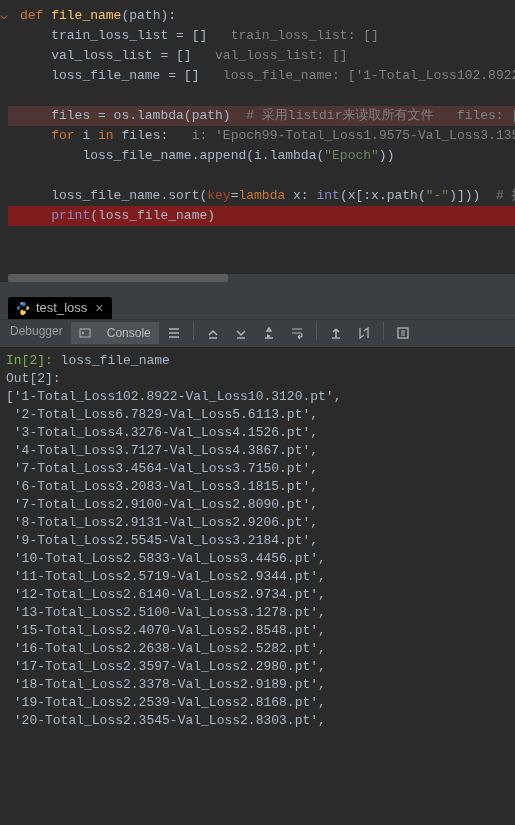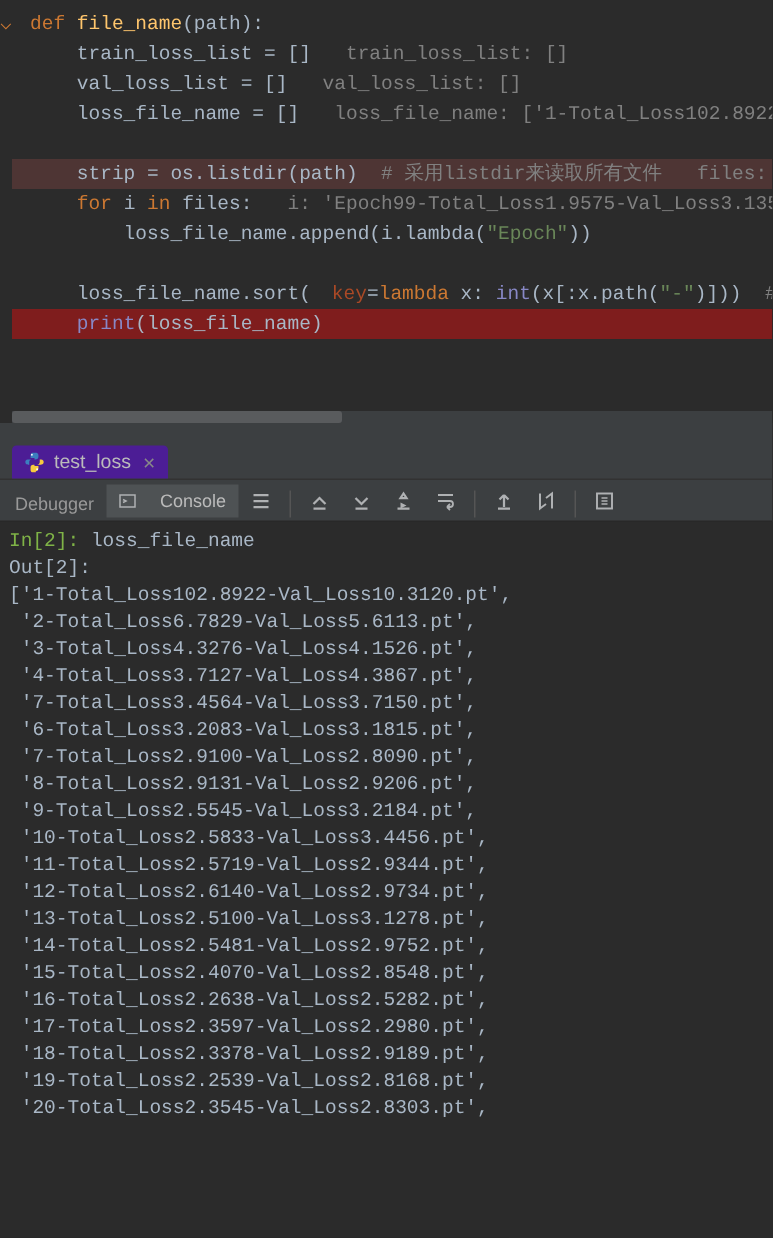--- a/index.html
+++ b/index.html
@@ -23,21 +23,21 @@
       overflow: hidden;
       position: relative;
     }
     .code-line {
       white-space: pre;
       line-height: 20px;
       padding-left: 12px;
     }
     .kw { color: #cc7832; }
     .def-name { color: #ffc66d; }
-    .param { color: #a9b7c6; margin-left: 14px; }
+    .param { color: #a9b7c6; }
     .punct { color: #a9b7c6; }
     .str { color: #6a8759; }
     .comment { color: #808080; }
     .builtin { color: #8888c6; }
     .selected-line {
       background: #7f1d1d;
       display: block;
     }
     .error-underline {
       background: #4e3534;
@@ -56,21 +56,21 @@
       background: #3c3f41;
       display: flex;
       align-items: center;
       padding: 4px 8px 0 8px;
       height: 28px;
       border-bottom: 1px solid #323232;
     }
     .tab {
       display: flex;
       align-items: center;
-      background: #4c1d95;
+      background: #000000;
       padding: 3px 8px;
       border-radius: 3px 3px 0 0;
       color: #bbbbbb;
       font-size: 13px;
       font-family: Arial, sans-serif;
     }
     .py-icon {
       width: 14px;
       height: 14px;
       margin-right: 6px;
@@ -78,21 +78,21 @@
     }
     .tab-close {
       margin-left: 8px;
       color: #888;
       cursor: pointer;
       font-size: 14px;
     }
     .toolbar {
       background: #3c3f41;
       display: flex;
-      align-items: flex-end;
+      align-items: flex-start;
       padding: 2px 4px;
       gap: 2px;
       height: 28px;
       border-bottom: 1px solid #282828;
     }
     .tool-label {
       color: #999;
       font-size: 12px;
       font-family: Arial, sans-serif;
       padding: 2px 6px;
@@ -157,21 +157,21 @@
   </style>
 </head>
 <body>
 
 <div class="editor-pane">
   <div class="code-line"><span class="gutter-mark">⌵</span><span class="kw">def</span><span class="def-name"> file_name</span><span class="punct">(path):</span></div>
   <div class="code-line"><span>    train_loss_list = []   </span><span class="comment">train_loss_list: []</span></div>
   <div class="code-line"><span>    val_loss_list = []   </span><span class="comment">val_loss_list: []</span></div>
   <div class="code-line"><span>    loss_file_name = []   </span><span class="comment">loss_file_name: ['1-Total_Loss102.8922-</span></div>
   <div class="code-line"> </div>
-  <div class="code-line error-underline"><span>    strip = os.listdir(path)  </span><span class="comment"># 采用listdir来读取所有文件   files: [</span></div>
+  <div class="code-line error-underline"><span>    files = os.lambda(path)  </span><span class="comment"># 采用listdir来读取所有文件   files: [</span></div>
   <div class="code-line"><span>    </span><span class="kw">for</span><span> i </span><span class="kw">in</span><span> files:   </span><span class="comment">i: 'Epoch99-Total_Loss1.9575-Val_Loss3.1359</span></div>
   <div class="code-line"><span>        loss_file_name.append(i.lambda(</span><span class="str">"Epoch"</span><span>))</span></div>
   <div class="code-line"> </div>
   <div class="code-line"><span>    loss_file_name.sort(</span><span class="param" style="color:#aa4926">key</span><span>=</span><span class="kw">lambda</span><span> x: </span><span class="builtin">int</span><span>(x[:x.path(</span><span class="str">"-"</span><span>)]))  </span><span class="comment"># 按</span></div>
   <div class="code-line selected-line"><span>    </span><span class="builtin">print</span><span>(loss_file_name)</span></div>
   <div class="code-line"> </div>
   <div class="horiz-scrollbar" style="position:absolute;bottom:0;left:8px;right:0;">
     <div class="scroll-thumb"></div>
   </div>
 </div>
@@ -261,21 +261,20 @@
       <div class="console-line"> '4-Total_Loss3.7127-Val_Loss4.3867.pt',</div>
       <div class="console-line"> '7-Total_Loss3.4564-Val_Loss3.7150.pt',</div>
       <div class="console-line"> '6-Total_Loss3.2083-Val_Loss3.1815.pt',</div>
       <div class="console-line"> '7-Total_Loss2.9100-Val_Loss2.8090.pt',</div>
       <div class="console-line"> '8-Total_Loss2.9131-Val_Loss2.9206.pt',</div>
       <div class="console-line"> '9-Total_Loss2.5545-Val_Loss3.2184.pt',</div>
       <div class="console-line"> '10-Total_Loss2.5833-Val_Loss3.4456.pt',</div>
       <div class="console-line"> '11-Total_Loss2.5719-Val_Loss2.9344.pt',</div>
       <div class="console-line"> '12-Total_Loss2.6140-Val_Loss2.9734.pt',</div>
       <div class="console-line"> '13-Total_Loss2.5100-Val_Loss3.1278.pt',</div>
-      <div class="console-line"> '14-Total_Loss2.5481-Val_Loss2.9752.pt',</div>
       <div class="console-line"> '15-Total_Loss2.4070-Val_Loss2.8548.pt',</div>
       <div class="console-line"> '16-Total_Loss2.2638-Val_Loss2.5282.pt',</div>
       <div class="console-line"> '17-Total_Loss2.3597-Val_Loss2.2980.pt',</div>
       <div class="console-line"> '18-Total_Loss2.3378-Val_Loss2.9189.pt',</div>
       <div class="console-line"> '19-Total_Loss2.2539-Val_Loss2.8168.pt',</div>
       <div class="console-line"> '20-Total_Loss2.3545-Val_Loss2.8303.pt',</div>
     </div>
 </div>
 
 </body></html>

